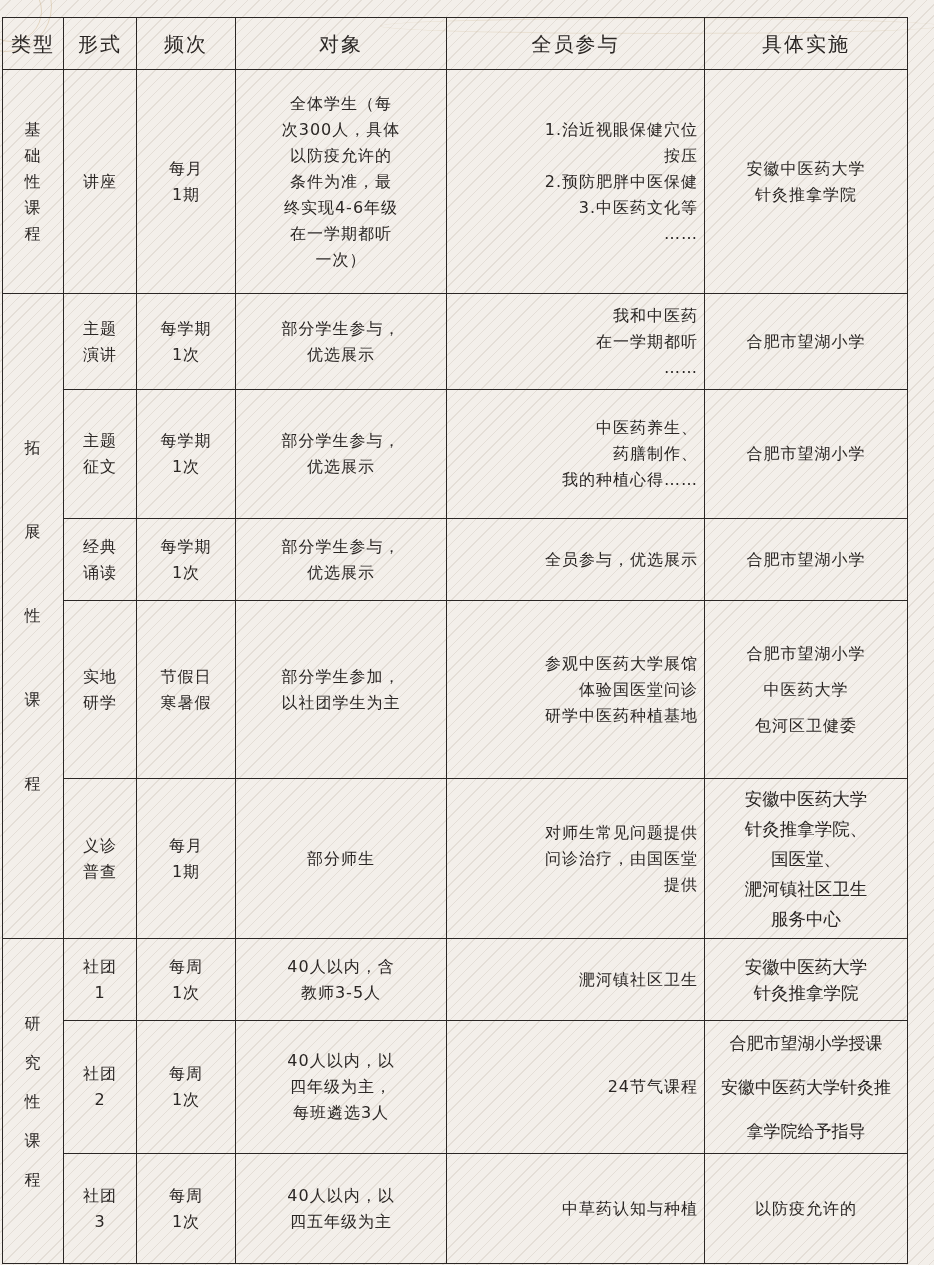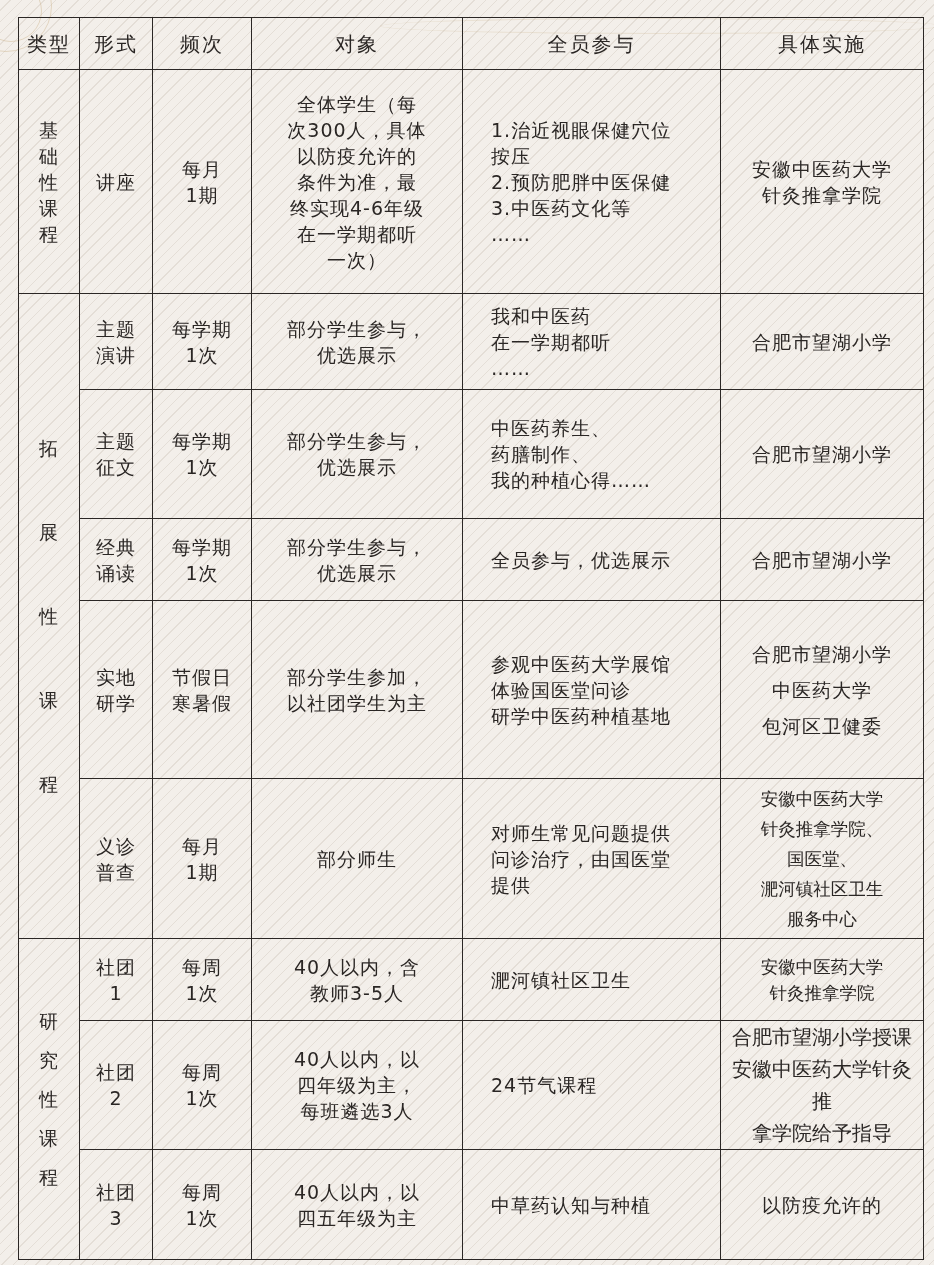--- a/index.html
+++ b/index.html
@@ -8,41 +8,41 @@
       background-color: #f3efea;
       background-image: repeating-linear-gradient(135deg, rgba(255,255,255,0) 0px, rgba(255,255,255,0) 7px, rgba(200,190,178,0.35) 7px, rgba(200,190,178,0.35) 8px);
       font-family: "DejaVu Sans", "Liberation Sans", sans-serif;
       color: #2a2624;
     }
     .swirl { position: absolute; border: 1.5px solid rgba(205,180,140,0.45); border-radius: 50%; }
     .swirl.a { left: -40px; top: -40px; width: 90px; height: 90px; }
     .swirl.b { left: -20px; top: -20px; width: 60px; height: 60px; }
     .swirl.c { left: 380px; top: 18px; width: 560px; height: 14px; border-color: rgba(205,180,140,0.25); }
     table {
-      position: absolute; left: 18px; top: 17px;
+      position: absolute; left: 2px; top: 17px;
       border-collapse: collapse; table-layout: fixed;
       width: 905px;
     }
     td, th {
       border: 1.5px solid #2b2725;
       font-weight: normal;
-      font-size: 19px;
+      font-size: 16px;
       line-height: 26px;
       text-align: center;
       vertical-align: middle;
       padding: 0 6px;
       white-space: pre-line;
       letter-spacing: 1px;
     }
     th { font-size: 20px; letter-spacing: 2px; }
-    td.left { text-align: left; padding-left: 28px; }
+    td.left { text-align: right; padding-left: 28px; }
     td.cat { line-height: 26px; padding: 0; }
     td.cat.spaced { line-height: 84px; }
     td.small { font-size: 17.5px; line-height: 30px; letter-spacing: 0; }
-    td.tiny { font-size: 20px; line-height: 32px; letter-spacing: 0; }
+    td.tiny { font-size: 17px; line-height: 44px; letter-spacing: 0; }
     td.wide-lh { line-height: 36px; }
   </style>
 </head>
 <body>
 
 <div class="swirl a"></div>
 <div class="swirl b"></div>
 <div class="swirl c"></div>
 
 <table>

